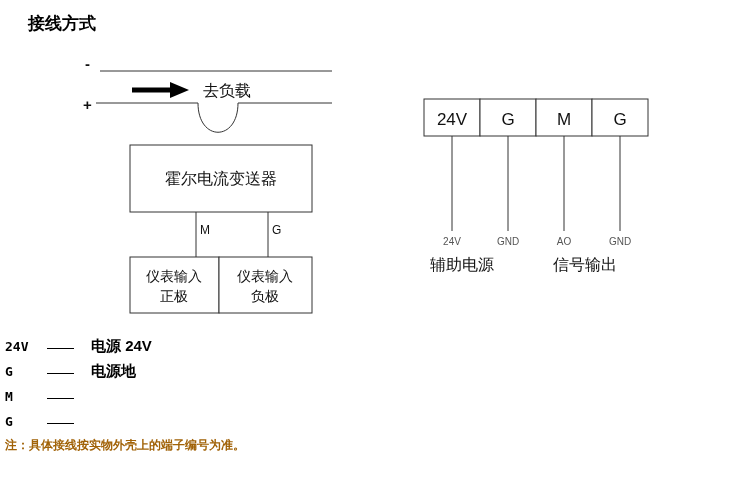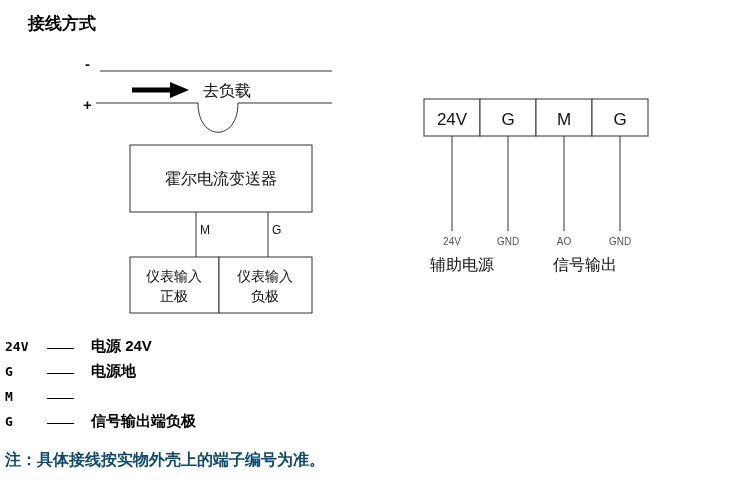--- a/index.html
+++ b/index.html
@@ -66,24 +66,24 @@
     font-size: 14px;
     color: #000;
     white-space: nowrap;
   }
   .ldesc {
     font-size: 15px;
     font-weight: 600;
     color: #000;
   }
   .note {
-    margin-top: 16px;
-    font-size: 16px;
+    margin-top: 3px;
+    font-size: 12px;
     font-weight: bold;
-    color: #0c4a6e;
+    color: #a16207;
   }
 </style>
 </head>
 <body>
 
 <div class="page">
 
   <div class="title">接线方式</div>
 
   <svg class="diagram" width="756" height="330" viewBox="0 0 756 330">
@@ -161,19 +161,18 @@
     </div>
 
     <div class="legend-row">
       <span class="lkey">M</span>
       <span class="ldash">——</span>
     </div>
 
     <div class="legend-row">
       <span class="lkey">G</span>
       <span class="ldash">——</span>
-      <span class="ldesc">信号输出端负极</span>
     </div>
 
     <div class="note">注：具体接线按实物外壳上的端子编号为准。</div>
   </div>
 
 </div>
 
 </body></html>

